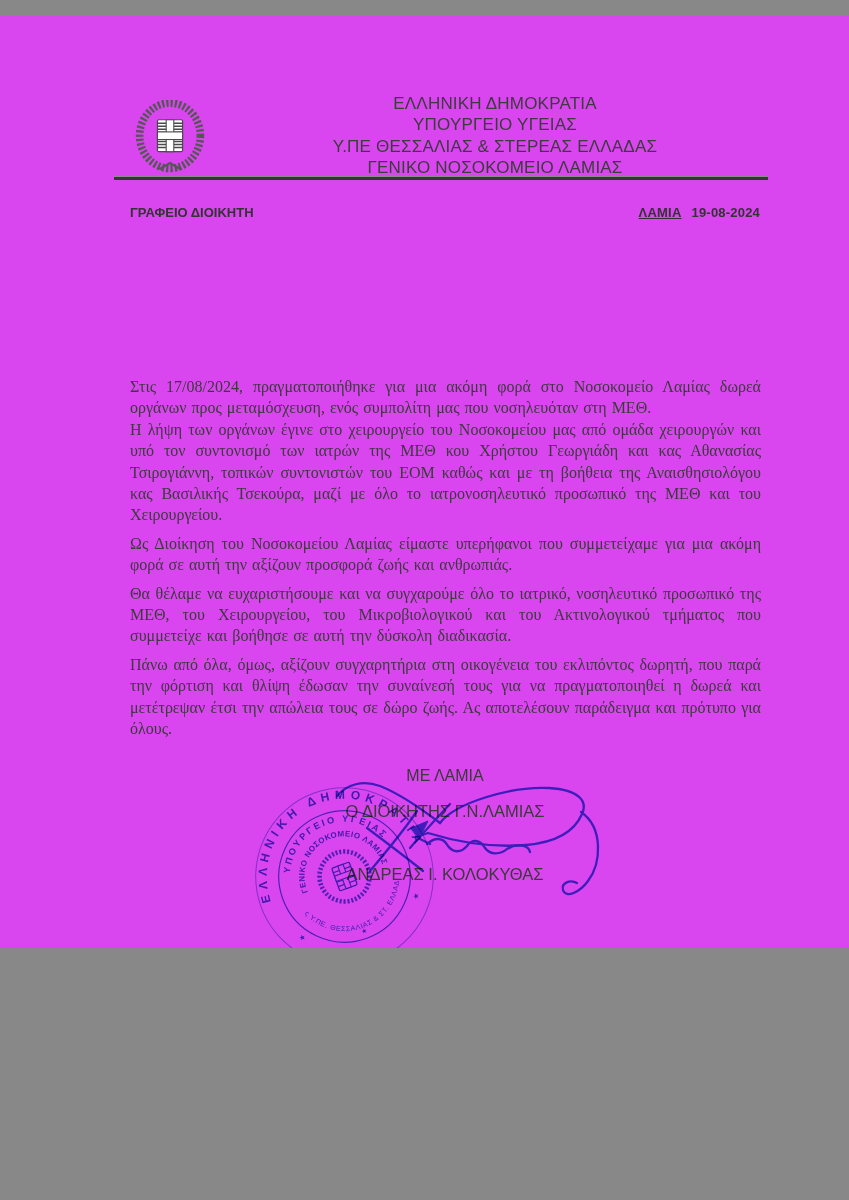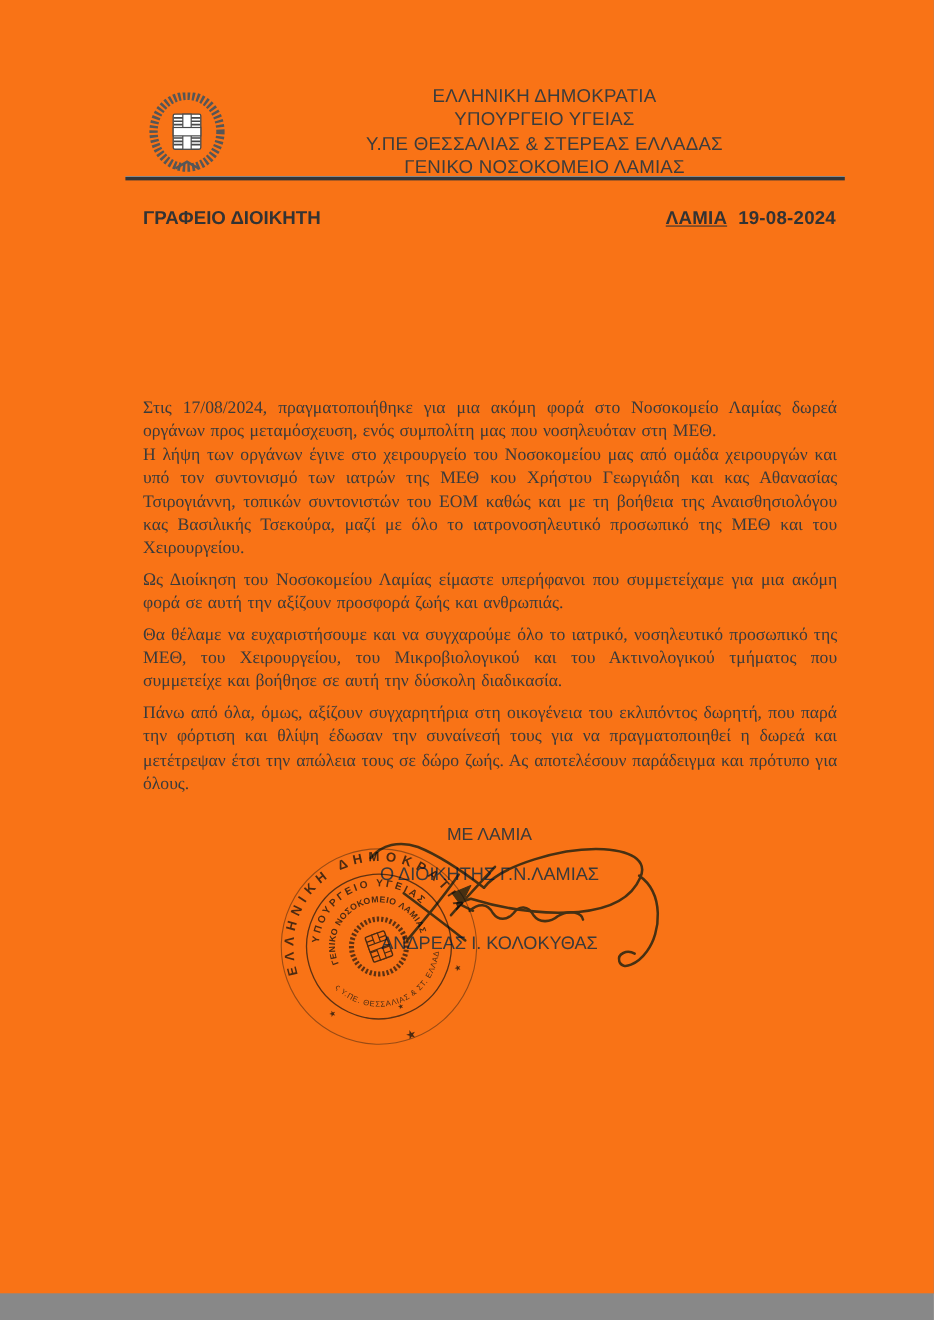--- a/index.html
+++ b/index.html
@@ -1,36 +1,36 @@
 <!DOCTYPE html>
 <html lang="el"><head>
 <meta charset="utf-8">
 <style>
   html,body { margin:0; padding:0; background:#888; }
   .page {
-    position:relative; width:849px; height:1176px; margin:0 auto;
-    background:#f97316; overflow:hidden;
+    position:relative; width:849px; height:932px; margin:16px auto;
+    background:#d946ef; overflow:hidden;
     font-family:"Liberation Sans", sans-serif;
     color:#3b3b3b;
   }
   
   .logo { position:absolute; left:132px; top:84px; width:76px; height:76px; }
   .hdr-text {
     position:absolute; left:285px; top:77px; width:420px;
     text-align:center; font-size:17px; line-height:21.4px;
     color:#3c3c3c; letter-spacing:0.2px; font-weight:500;
   }
   .rule {
     position:absolute; left:114px; top:160px; width:654px; height:4px;
     background:linear-gradient(#8a8a8a 0 1px, #353535 1px 100%);
   }
   .meta-row {
     position:absolute; left:130px; top:189px; width:630px;
     display:flex; justify-content:space-between;
-    font-weight:bold; font-size:17px; color:#333;
+    font-weight:bold; font-size:13px; color:#333;
   }
   .meta-row .date-wrap { letter-spacing:0.2px; }
   .meta-row .place { margin-right:10px;text-decoration:underline; }
   
   .doc-title {
     position:absolute; left:130px; top:291px; width:630px;
     text-align:center; font-weight:bold; font-size:19px;
     letter-spacing:0.4px; color:#3a3a3a;
   }
   .body-text {

